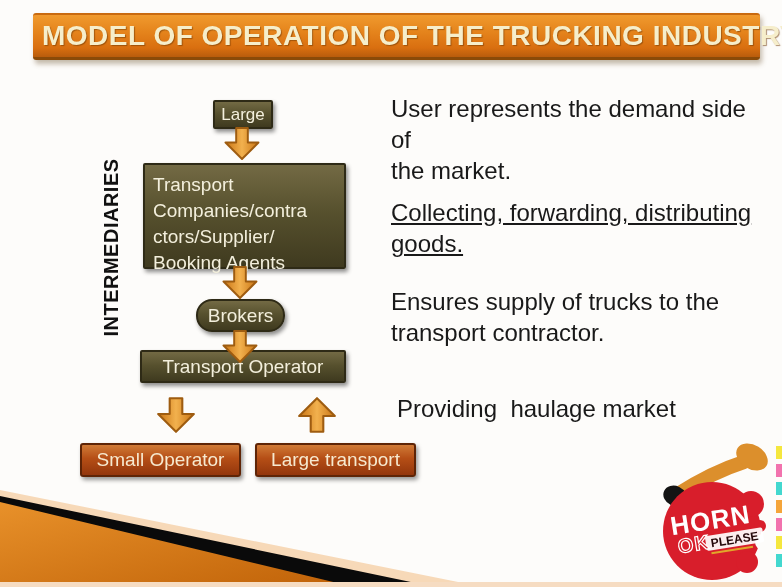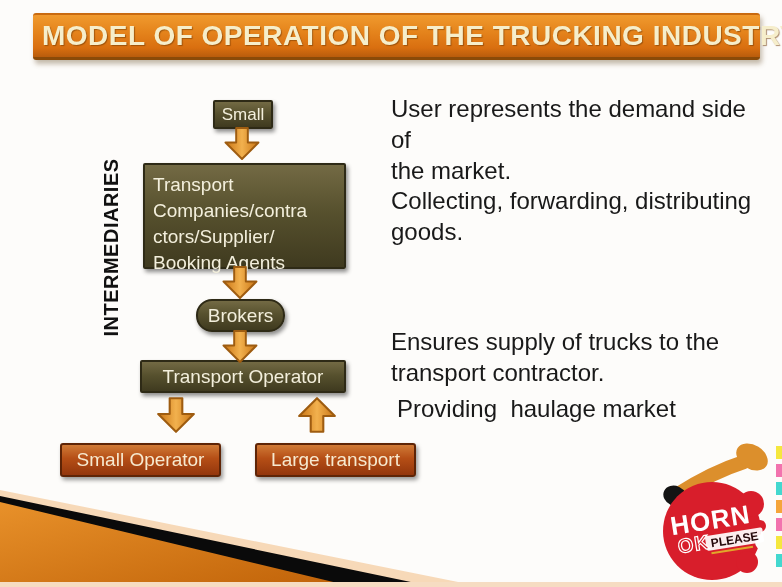--- a/index.html
+++ b/index.html
@@ -33,46 +33,46 @@
     color:#f3efdc; display:flex; align-items:center; justify-content:center;
     text-align:center;
   }
   .olive-box.big {
     justify-content:flex-start; align-items:flex-start; text-align:left;
     padding:7px 8px; line-height:26px; font-size:19px;
   }
   .box-user        { left:213px; top:100px; width:60px;  height:29px; font-size:17px; }
   .box-companies   { left:143px; top:163px; width:203px; height:106px; }
   .box-brokers     { left:196px; top:299px; width:89px;  height:33px; font-size:19px;border-radius:16px; }
-  .box-toperator   { left:140px; top:360px; width:206px; height:33px; font-size:19px; }
+  .box-toperator   { left:140px; top:350px; width:206px; height:33px; font-size:19px; }
   .rust-box {
     position:absolute; box-sizing:border-box;
     background:linear-gradient(180deg,#d07a36 0%, #b54e16 45%, #93360c 100%);
     border:2px solid #5e2406; border-radius:3px;
     box-shadow:2px 3px 4px rgba(0,0,0,.4);
     color:#f6e9cf; display:flex; align-items:center; justify-content:center;
     font-size:19px;
   }
-  .box-small  { left:60px;  top:443px; width:161px; height:34px; }
+  .box-small  { left:80px;  top:443px; width:161px; height:34px; }
   .box-large  { left:255px; top:443px; width:161px; height:34px; }
   
   .arrow { position:absolute; }
   .arrow-1 { left:222px; top:127px; }
   .arrow-2 { left:220px; top:266px; }
   .arrow-3 { left:220px; top:330px; }
   .arrow-4 { left:155px; top:396px; }
   .arrow-5 { left:296px; top:396px; }
   
   .note {
     position:absolute; left:391px; width:380px;
     font-size:24px; color:#191919; line-height:1.3; white-space:pre-wrap;
   }
   .note-1 { top:93px; }
-  .note-2 { top:185px; }
-  .note-3 { top:286px;margin-top:40px; }
+  .note-2 { top:197px;text-decoration:underline; }
+  .note-3 { top:286px; }
   .note-4 { top:393px; left:397px; }
   .prelines { white-space:pre-wrap; }
   
   .bottom-decor { position:absolute; left:0; top:487px; width:782px; height:100px; }
   .logo { position:absolute; left:648px; top:436px; width:134px; height:150px; }
   .edge-marks { position:absolute; left:776px; top:446px; width:6px; height:130px; }
 </style>
 </head>
 <body>
 
@@ -89,21 +89,21 @@
         <stop offset="0" stop-color="#e8912a"></stop>
         <stop offset="1" stop-color="#c06208"></stop>
       </linearGradient>
     </defs>
   </svg>
 
   <div class="title-bar">MODEL OF OPERATION OF THE TRUCKING INDUSTRY</div>
 
   <div class="side-label">INTERMEDIARIES</div>
 
-  <div class="olive-box box-user">Small</div>
+  <div class="olive-box box-user">Large</div>
   <div class="olive-box big box-companies prelines">Transport
 Companies/contra
 ctors/Supplier/
 Booking Agents</div>
   <div class="olive-box box-brokers">Brokers</div>
   <div class="olive-box box-toperator">Transport Operator</div>
   <div class="rust-box box-small">Small Operator</div>
   <div class="rust-box box-large">Large transport</div>
 
   <svg class="arrow arrow-1" width="40" height="33" viewBox="0 0 40 34">

